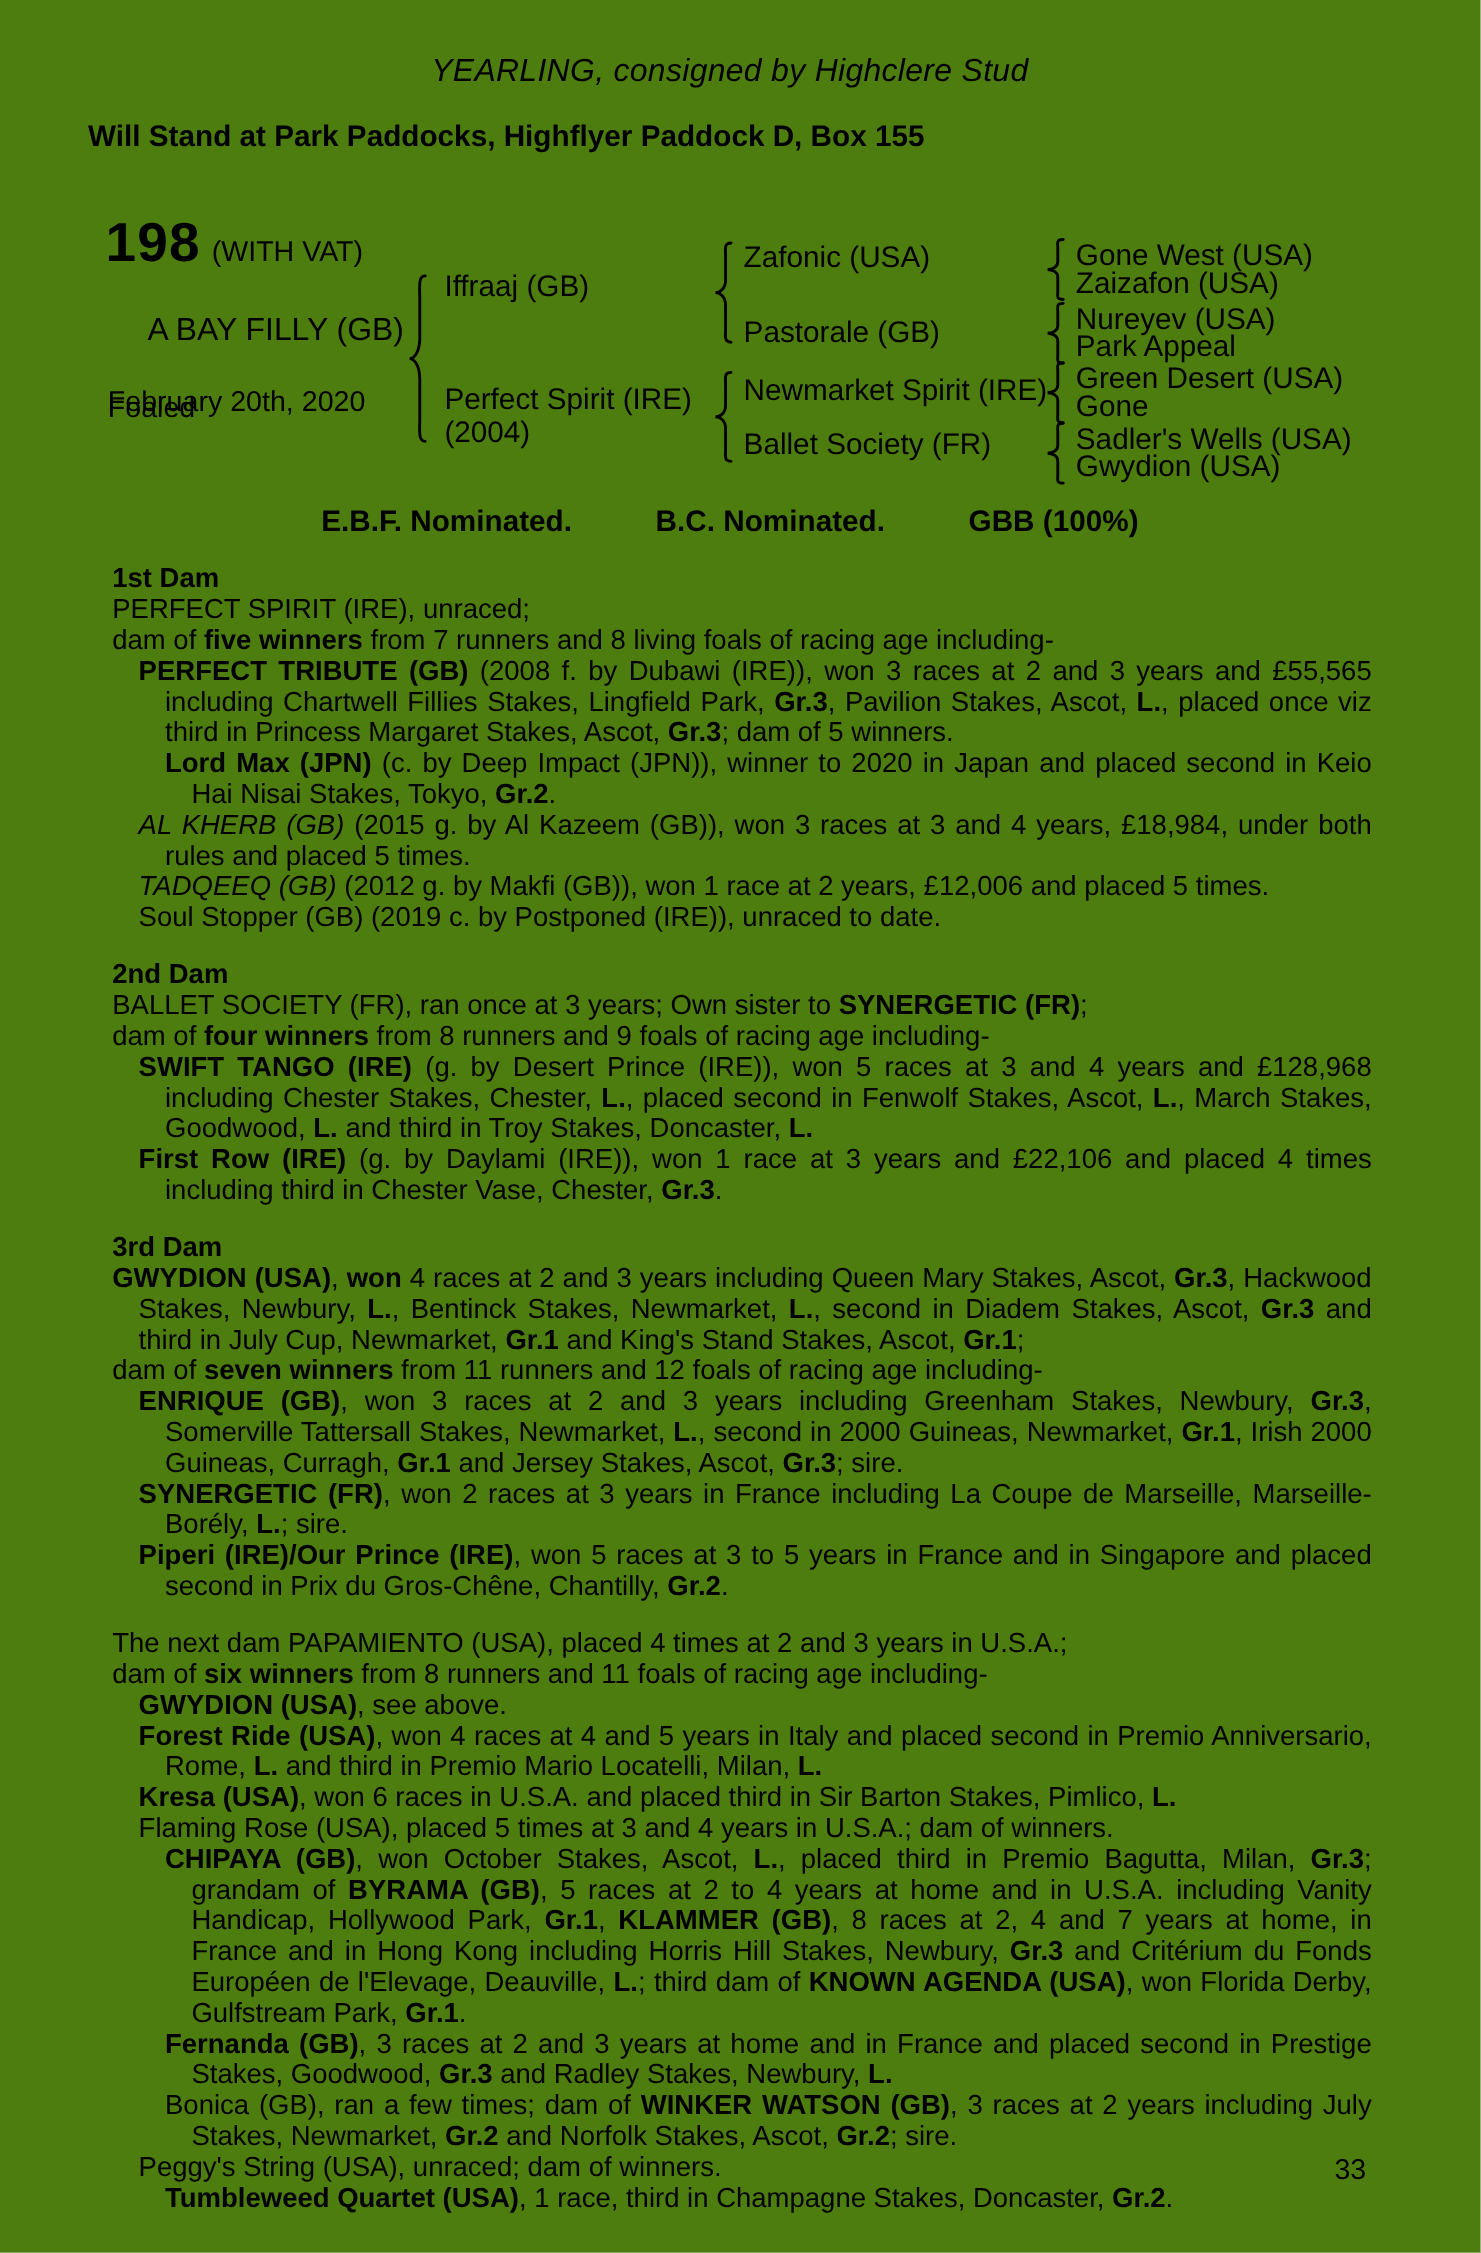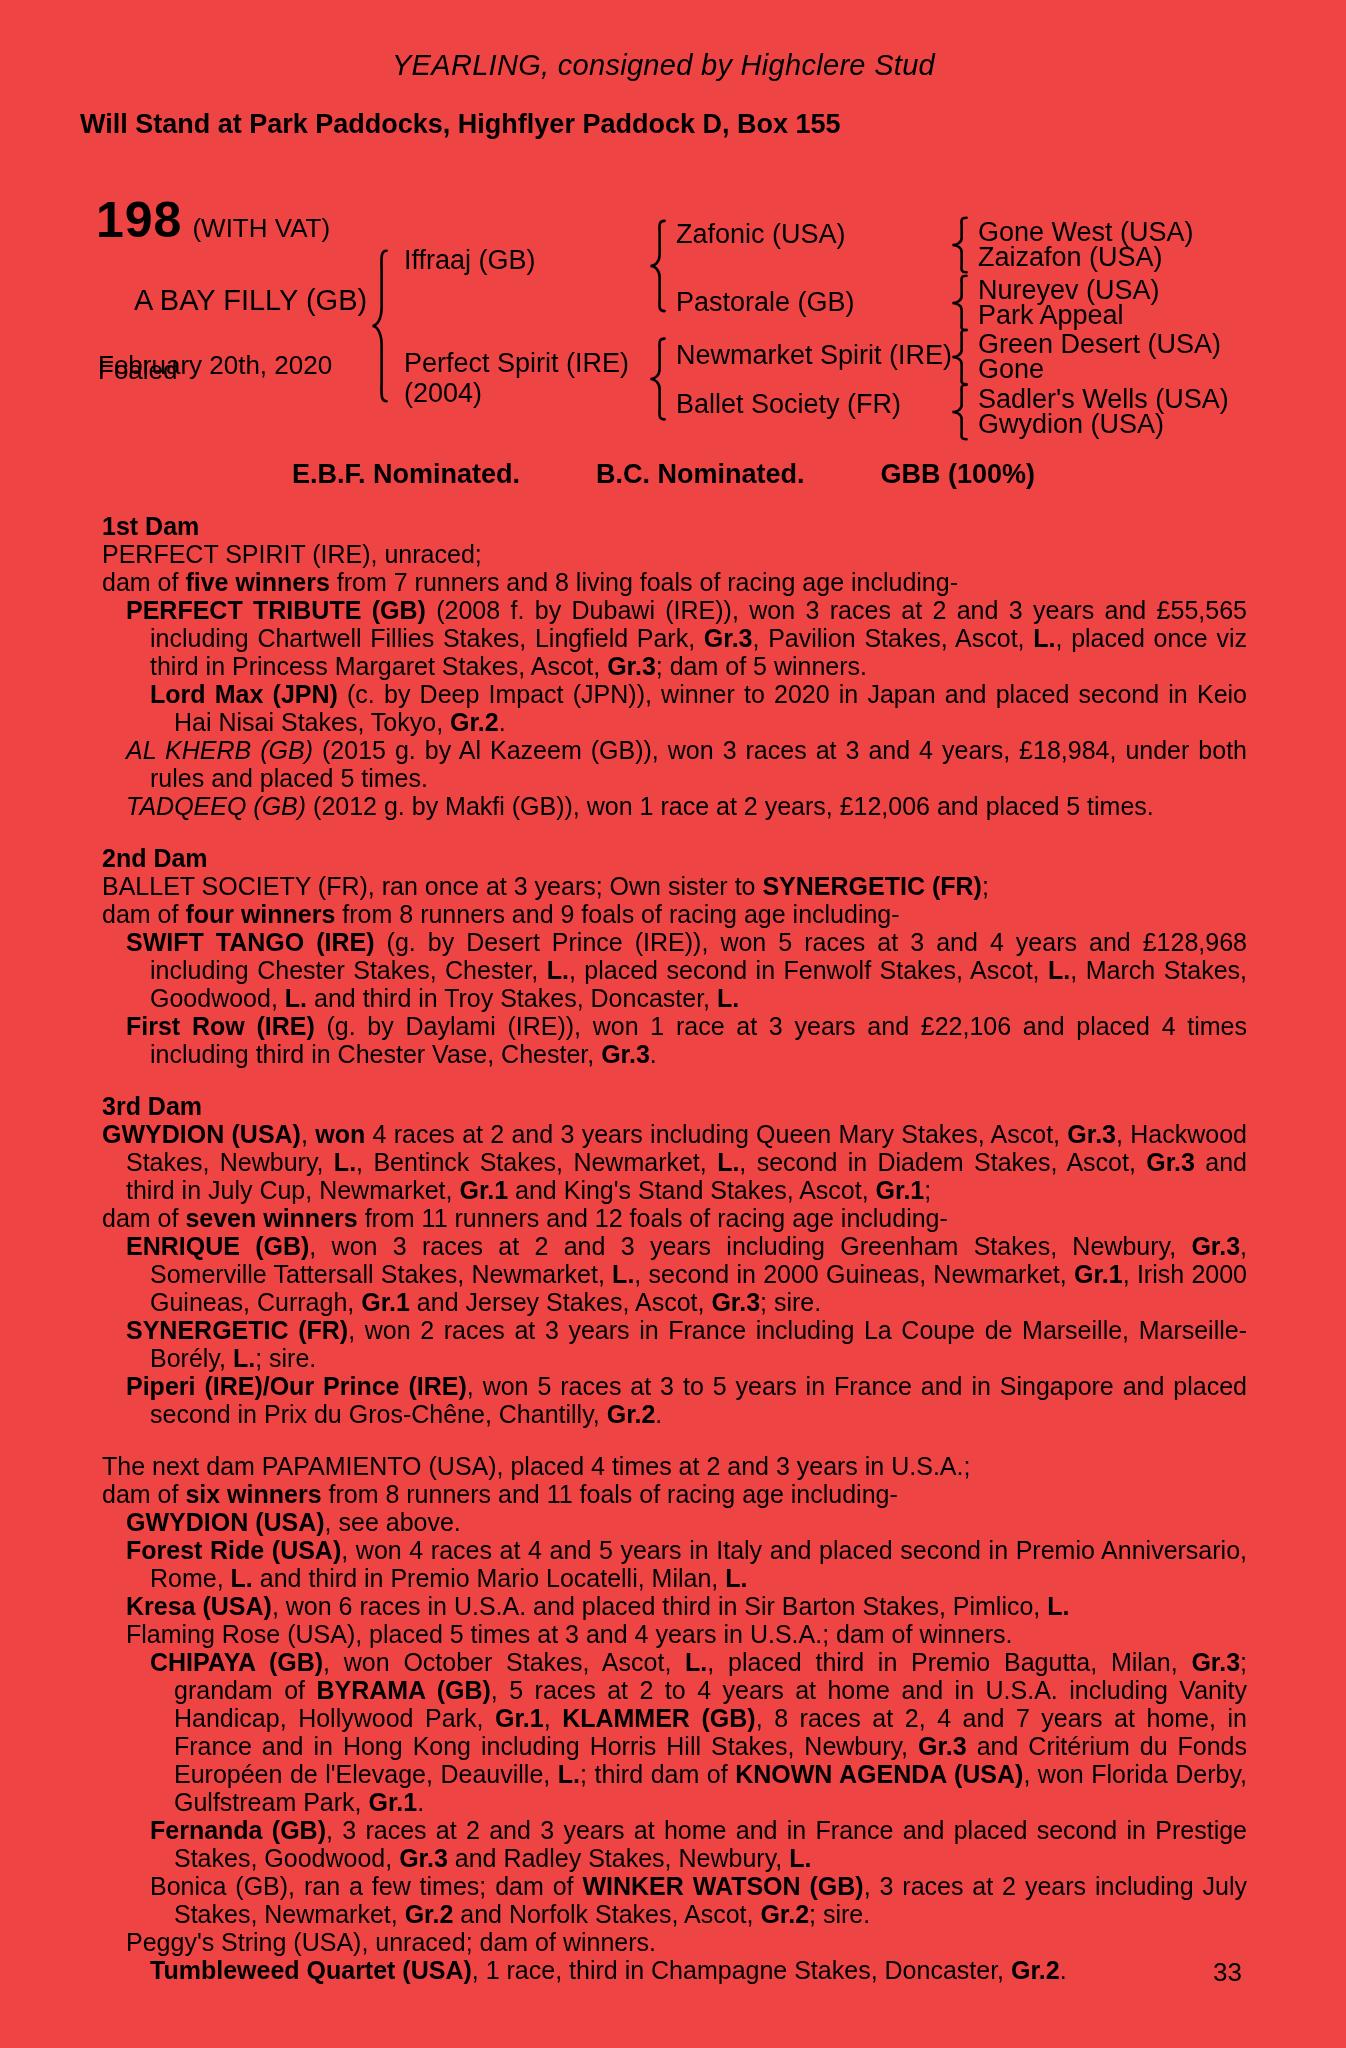--- a/index.html
+++ b/index.html
@@ -1,20 +1,20 @@
 <!DOCTYPE html>
 <html><head>
 <meta charset="utf-8">
 <style>
   html,body { margin:0; padding:0; background:#e8e8e8; }
   .page {
     position: relative;
     width: 1346px; height: 2048px;
     margin: 0 auto;
-    background: #ef4444;
+    background: #4d7c0f;
     color: #000;
     font-family: "Liberation Sans", "DejaVu Sans", sans-serif;
     font-size: 25px;
     line-height: 28px;
     box-sizing: border-box;
     padding: 48px 99px 0 80px;
     overflow: hidden;
   }
   .b { font-weight: bold; }
   .i { font-style: italic; }
@@ -171,20 +171,21 @@
 
   <div class="sections">
       <div class="section">
         <div class="sec-heading">1st Dam</div>
         <div class="race-p l0"><span>PERFECT SPIRIT (IRE), unraced;</span></div>
         <div class="race-p l0"><span>dam of </span><span class="b">five winners</span><span> from 7 runners and 8 living foals of racing age including-</span></div>
         <div class="race-p l1"><span class="b">PERFECT TRIBUTE (GB)</span><span> (2008 f. by Dubawi (IRE)), won 3 races at 2 and 3 years and £55,565 including Chartwell Fillies Stakes, Lingfield Park, </span><span class="b">Gr.3</span><span>, Pavilion Stakes, Ascot, </span><span class="b">L.</span><span>, placed once viz third in Princess Margaret Stakes, Ascot, </span><span class="b">Gr.3</span><span>; dam of 5 winners.</span></div>
         <div class="race-p l2"><span class="b">Lord Max (JPN)</span><span> (c. by Deep Impact (JPN)), winner to 2020 in Japan and placed second in Keio Hai Nisai Stakes, Tokyo, </span><span class="b">Gr.2</span><span>.</span></div>
         <div class="race-p l1"><span class="i">AL KHERB (GB)</span><span> (2015 g. by Al Kazeem (GB)), won 3 races at 3 and 4 years, £18,984, under both rules and placed 5 times.</span></div>
         <div class="race-p l1"><span class="i">TADQEEQ (GB)</span><span> (2012 g. by Makfi (GB)), won 1 race at 2 years, £12,006 and placed 5 times.</span></div>
+        <div class="race-p l1"><span>Soul Stopper (GB) (2019 c. by Postponed (IRE)), unraced to date.</span></div>
       </div>
       <div class="section">
         <div class="sec-heading">2nd Dam</div>
         <div class="race-p l0"><span>BALLET SOCIETY (FR), ran once at 3 years; Own sister to </span><span class="b">SYNERGETIC (FR)</span><span>;</span></div>
         <div class="race-p l0"><span>dam of </span><span class="b">four winners</span><span> from 8 runners and 9 foals of racing age including-</span></div>
         <div class="race-p l1"><span class="b">SWIFT TANGO (IRE)</span><span> (g. by Desert Prince (IRE)), won 5 races at 3 and 4 years and £128,968 including Chester Stakes, Chester, </span><span class="b">L.</span><span>, placed second in Fenwolf Stakes, Ascot, </span><span class="b">L.</span><span>, March Stakes, Goodwood, </span><span class="b">L.</span><span> and third in Troy Stakes, Doncaster, </span><span class="b">L.</span></div>
         <div class="race-p l1"><span class="b">First Row (IRE)</span><span> (g. by Daylami (IRE)), won 1 race at 3 years and £22,106 and placed 4 times including third in Chester Vase, Chester, </span><span class="b">Gr.3</span><span>.</span></div>
       </div>
       <div class="section">
         <div class="sec-heading">3rd Dam</div>

